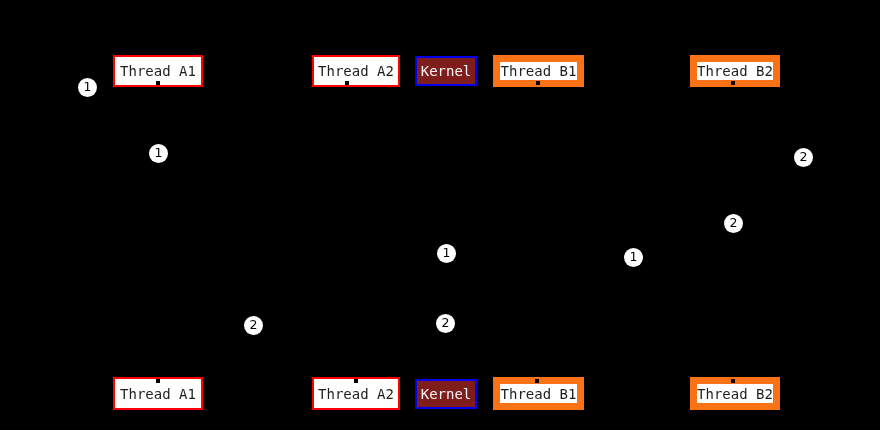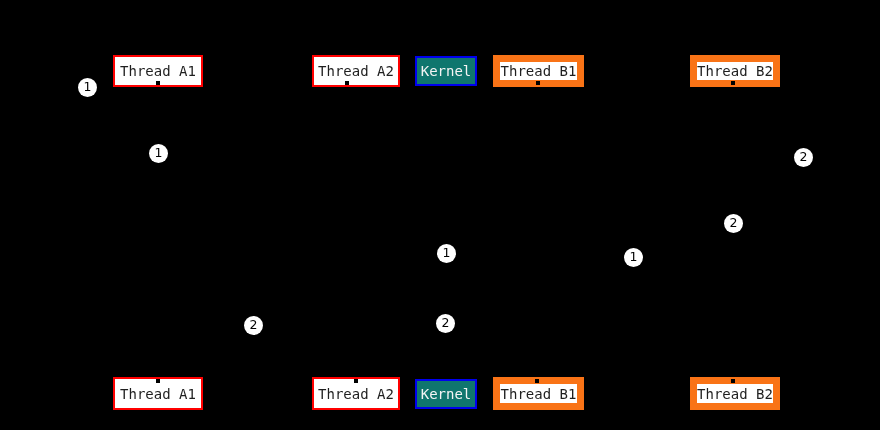--- a/index.html
+++ b/index.html
@@ -7,21 +7,21 @@
     position:relative;width:880px;height:430px;background:#000000;overflow:hidden;
     font-family:"DejaVu Sans Mono","Liberation Mono",monospace;
   }
   .box{
     position:absolute;box-sizing:border-box;background:#ffffff;
     display:flex;align-items:center;justify-content:center;
     font-size:14px;color:#1f1f1f;white-space:nowrap;line-height:1;
   }
   .box.user{border:2px solid #ff0000;}
   .box.kthread{border:7px solid #f97316;}
-  .box.kernel{background:#0f766e;border:2px solid #0000ee;color:#f4f4f4;}
+  .box.kernel{background:#7f1d1d;border:2px solid #0000ee;color:#f4f4f4;}
   .marker{
     position:absolute;box-sizing:border-box;background:#ffffff;border-radius:50%;
     display:flex;align-items:center;justify-content:center;
     font-family:"DejaVu Sans","Liberation Sans",sans-serif;
     font-size:12.5px;color:#000000;line-height:1;
   }
   .tick{position:absolute;background:#000000;}
 </style>
 </head>
 <body>

